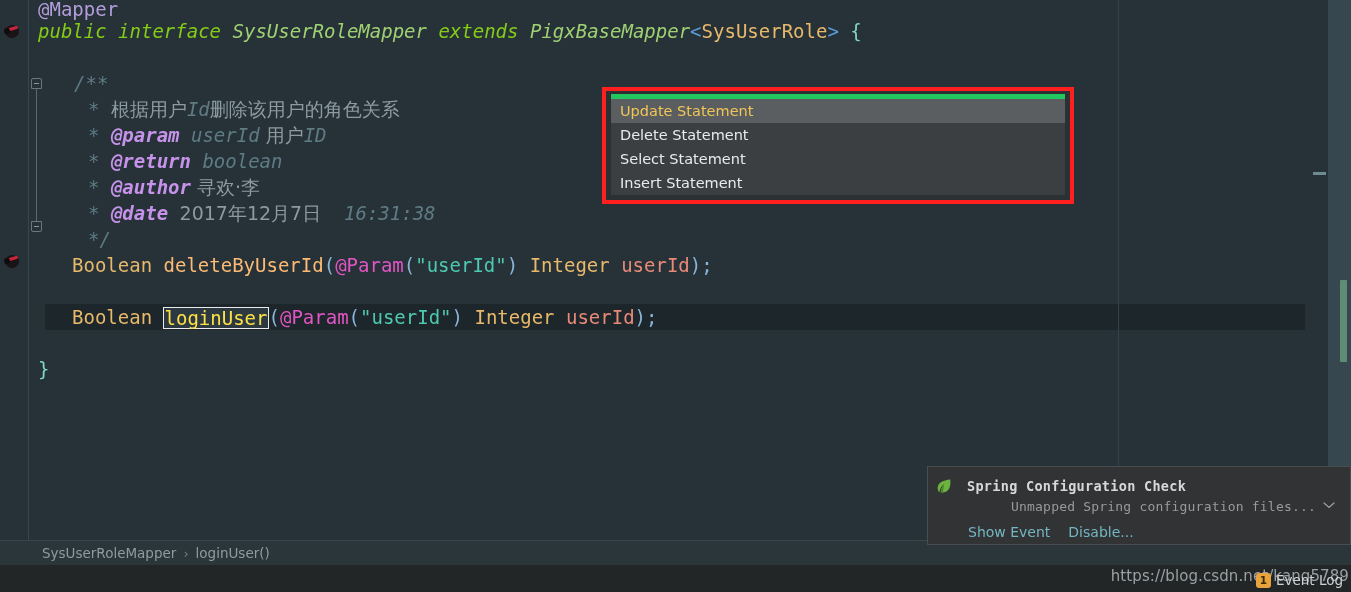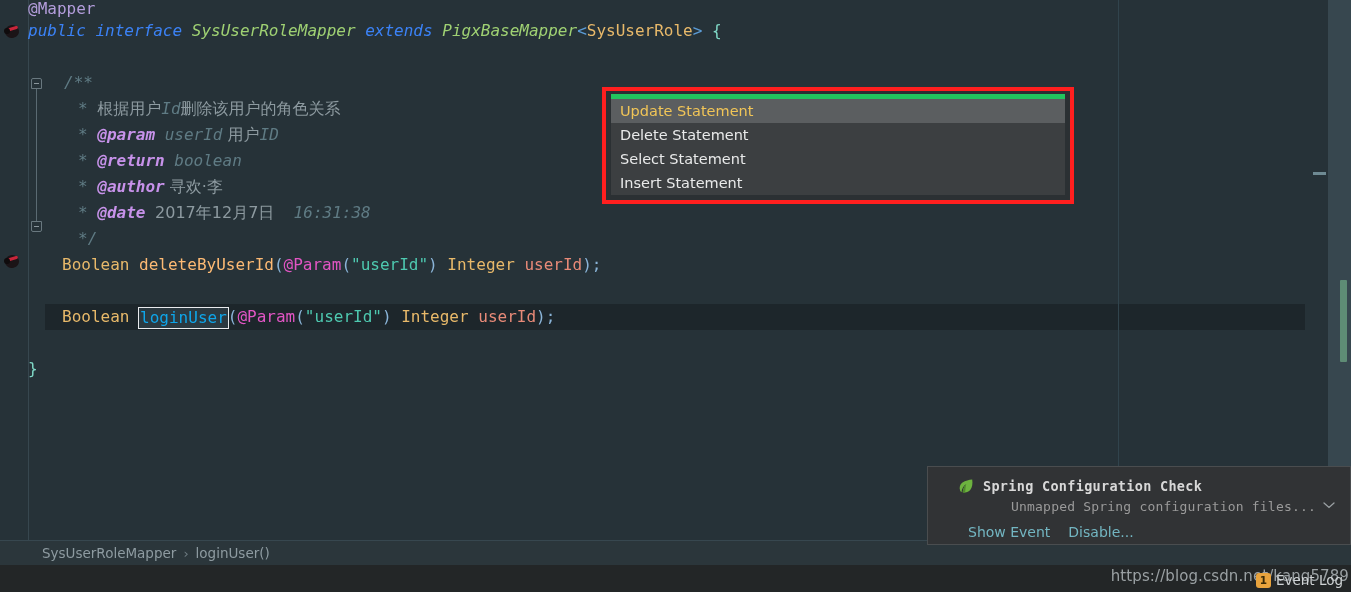--- a/index.html
+++ b/index.html
@@ -108,25 +108,25 @@
   .gutter-sep {
     position: absolute;
     left: 28px; top: 0;
     width: 1px; height: 540px;
     background: #37474f;
   }
 
   
   .code {
     position: absolute;
-    left: 28px; top: 0;
+    left: 38px; top: 0;
     width: 1283px;
     height: 540px;
     font-family: "DejaVu Sans Mono", monospace;
-    font-size: 16px;
+    font-size: 19px;
     line-height: 26px;
     white-space: pre;
   }
   .ln {
     position: absolute;
     left: 0;
     height: 26px;
     line-height: 26px;
     white-space: pre;
   }
@@ -147,21 +147,21 @@
     background: #1d262b;
   }
   .current-line-marker {
     position: absolute;
     left: 26px; top: 289px;
     width: 7px; height: 42px;
     background: #b7d68a;
   }
 
   
-  .k    { color: #3b82f6; font-style: italic; }   
+  .k    { color: #84cc16; font-style: italic; }   
   .ann  { color: #b39ddb; }                        
   .cls  { color: #9fd173; font-style: italic; }    
   .gen  { color: #5b9bd5; }                        
   .gent { color: #e8b96a; }                        
   .typ  { color: #e8b96a; }                        
   .meth { color: #fdba74; }                        
   .anp  { color: #e255c4; }                        
   .str  { color: #4ec9b0; }                        
   .par  { color: #e88a78; }                        
   .pun  { color: #8ab4d8; }                        
@@ -169,21 +169,21 @@
   .cmt  { color: #5f7b84; font-style: italic; }    
   .cmt-tag { color: #c792ea; font-style: italic; font-weight: bold; }
   .cmt-cjk { color: #8d9aa0; font-style: normal; font-family: "DejaVu Sans", sans-serif; }
   .cmt-star { color: #5f7b84; }
 
   
   .tmpl-box {
     display: inline-block;
     border: 1px solid #e8eaed;
     background: #2c3940;
-    color: #0ea5e9;
+    color: #fde047;
     padding: 0 1px;
     margin: 0 -1px;
     line-height: 20px;
     position: relative;
     top: 1px;
   }
 
   
   .marker-gutter {
     position: absolute;
@@ -258,23 +258,24 @@
     left: 927px; top: 466px;
     width: 424px;
     height: 79px;
     background: #313335;
     border: 1px solid #4a4d4f;
     box-sizing: border-box;
     z-index: 30;
   }
   .notif-row1 {
     position: absolute;
-    left: 30px; top: 11px;
+    left: 8px; top: 11px;
     display: flex;
     align-items: flex-start;
+    gap: 6px;
   }
   .leaf-icon {
     width: 16px; height: 16px;
     margin-right: 9px;
     flex: none;
   }
   .notif-title {
     font-family: "DejaVu Sans Mono", monospace;
     font-size: 13.5px;
     font-weight: bold;

